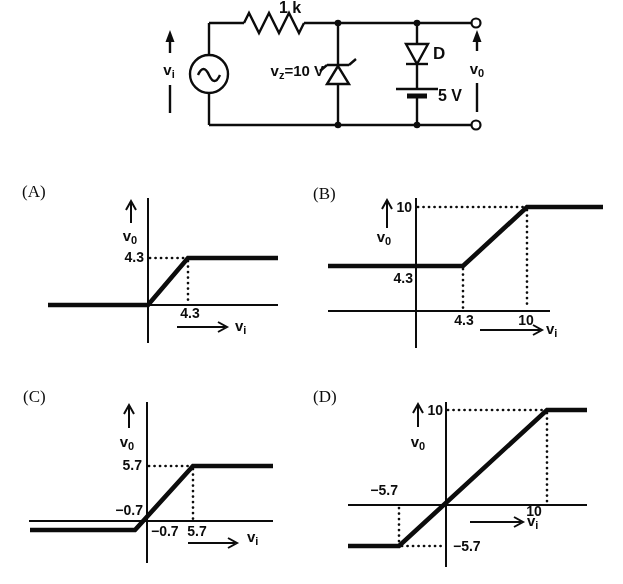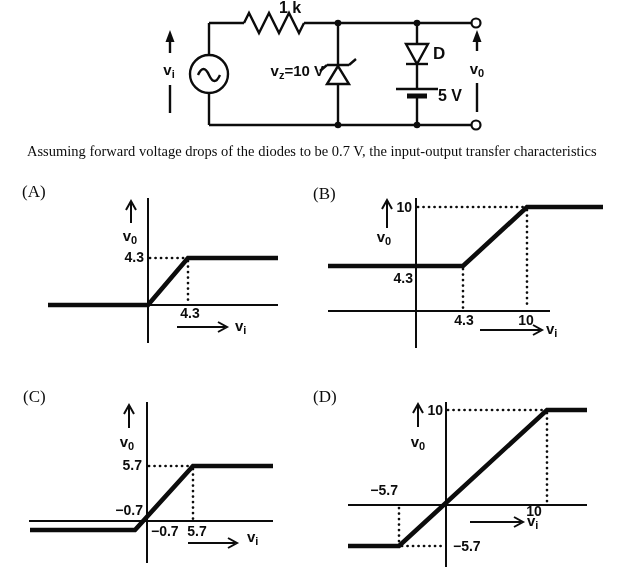--- a/index.html
+++ b/index.html
@@ -70,21 +70,20 @@
 
     <circle cx="476" cy="23" r="4.5" fill="#fff" stroke="#0c0c0c" stroke-width="2.2"></circle>
     <circle cx="476" cy="125" r="4.5" fill="#fff" stroke="#0c0c0c" stroke-width="2.2"></circle>
     <path class="wire" d="M477,51 V40"></path>
     <polygon points="477,30 472.5,42 481.5,42" fill="#0c0c0c"></polygon>
     <text class="bsans15" x="477" y="74" text-anchor="middle"><tspan>v</tspan><tspan class="sub" dy="3">0</tspan></text>
     <path class="wire" d="M477,83 V112"></path>
   </svg>
 
   <div class="question">
-    <div>Assuming forward voltage drops of the diodes to be 0.7 V, the input-output transfer characteristics</div>
   </div>
 
   <div class="opt opt-a">
     <span class="optlabel" style="left:2px;top:0;">(A)</span>
     <svg width="290" height="170" viewBox="0 0 290 170">
       <path class="axis" d="M28,122 H258"></path>
       <path class="axis" d="M128,15 V160"></path>
       <path class="dot" d="M130,75 H166"></path>
       <path class="dot" d="M168,78 V120"></path>
       <polyline class="thick" points="28,122 128,122 168,75 258,75"></polyline>

